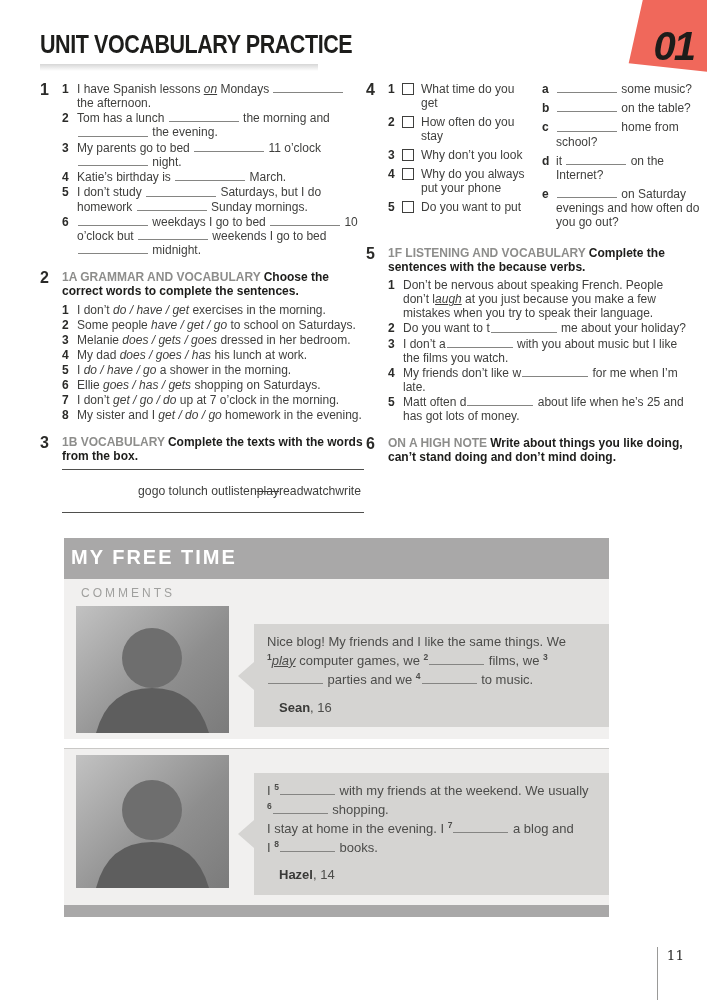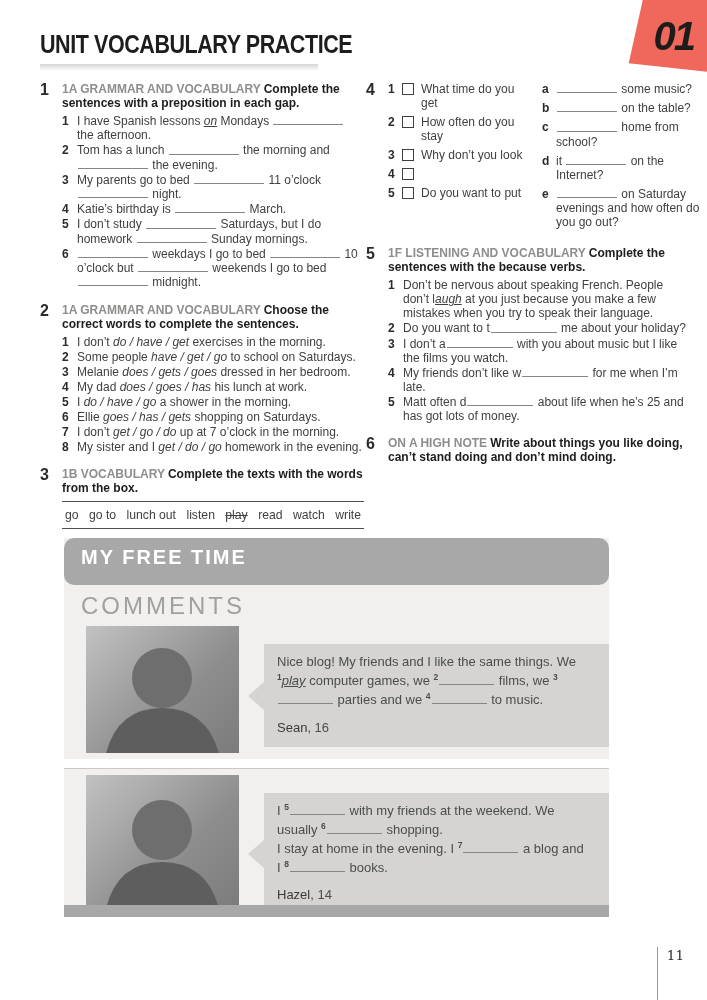--- a/index.html
+++ b/index.html
@@ -2,21 +2,21 @@
 <html><head>
 <meta charset="utf-8">
 <style>
   html,body{margin:0;padding:0;background:#ffffff;}
   .page{position:relative;width:707px;height:1000px;background:#ffffff;overflow:hidden;
         font-family:"Liberation Sans",sans-serif;color:#3f3f3d;}
 
   
   .tab01{position:absolute;top:0;right:0;width:88px;height:78px;background:#f0685b;
          clip-path:polygon(27% 0,100% 0,100% 92%,11% 81%);}
-  .tab01 .num{position:absolute;top:14px;right:13px;font-size:40px;font-weight:bold;
+  .tab01 .num{position:absolute;top:24px;right:13px;font-size:40px;font-weight:bold;
               font-style:italic;color:#1c1c1a;letter-spacing:-2px;}
 
   
   .main-title{position:absolute;left:40px;top:30px;margin:0;font-size:25px;font-weight:800;
               color:#1d1d1b;letter-spacing:-.5px;transform:scaleX(.86);transform-origin:left;white-space:nowrap;}
   .title-shadow{position:absolute;left:40px;top:64px;width:278px;height:7px;
                 background:linear-gradient(to bottom,rgba(0,0,0,.16),rgba(0,0,0,0));}
 
   
   .col{position:absolute;top:82px;width:324px;font-size:12px;line-height:1.17;}
@@ -29,52 +29,52 @@
   .exlabel{color:#8d8d8b;margin-right:3px;}
   .item{display:grid;grid-template-columns:15px 1fr;margin-bottom:1px;}
   .inum{font-weight:bold;color:#2b2b29;}
   .gap{display:inline-block;width:70px;border-bottom:1px solid #858583;height:.85em;
        vertical-align:baseline;margin:0 1px;}
   em{font-style:italic;}
   .ans{font-style:italic;text-decoration:underline;}
   sup{font-size:8.5px;font-weight:bold;line-height:0;}
 
   
-  .word-box{display:flex;justify-content:space-between;align-items:center;margin-top:6px;
-            padding:6px 3px;border-top:1.5px solid #4f4f4d;border-bottom:1.5px solid #4f4f4d;
+  .word-box{display:flex;justify-content:flex-end;align-items:center;margin-top:6px;
+            padding:14px 3px;border-top:1.5px solid #4f4f4d;border-bottom:1.5px solid #4f4f4d;
             font-size:12.2px;color:#3f3f3d;}
 
   
   .match{display:flex;gap:8px;}
   .match-left{width:146px;}
   .match-right{width:166px;}
   .m-item{display:grid;grid-template-columns:14px 19px 1fr;margin-bottom:5px;}
   .cb{width:10px;height:10px;border:1.3px solid #3f3f3d;background:#fff;margin-top:1px;}
   .r-item{display:grid;grid-template-columns:14px 1fr;margin-bottom:5px;}
   .lnum{font-weight:bold;color:#2b2b29;}
 
   
   .blog{position:absolute;left:64px;top:538px;width:545px;height:379px;background:#f1f0ef;}
-  .blog-header{height:47px;background:#a9a8a8;color:#ffffff;font-size:20px;font-weight:bold;
-               letter-spacing:2px;line-height:39px;padding-left:17px;border-radius:10px;}
-  .comments-label{margin:7px 0 6px 17px;font-size:24px;color:#a0a09e;letter-spacing:3px;}
-  .comment-row{display:flex;align-items:flex-start;padding-left:22px;}
+  .blog-header{height:41px;background:#a9a8a8;color:#ffffff;font-size:20px;font-weight:bold;
+               letter-spacing:2px;line-height:39px;padding-left:7px;}
+  .comments-label{margin:7px 0 6px 17px;font-size:12px;color:#a0a09e;letter-spacing:3px;}
+  .comment-row{display:flex;align-items:flex-start;padding-left:12px;}
   .photo{flex:none;width:153px;height:127px;background:linear-gradient(135deg,#c2c2c2,#8e8e8e 60%,#7b7b7b);
          position:relative;overflow:hidden;}
   .photo.tall{height:133px;}
   .photo svg{position:absolute;bottom:0;left:0;}
   .bubble{position:relative;margin-left:25px;margin-top:18px;width:331px;background:#d5d4d2;
           padding:9px 13px 10px 13px;font-size:13px;line-height:1.45;color:#4c4c4a;}
   .bubble .arrow{position:absolute;left:-16px;top:50%;transform:translateY(-50%);width:0;height:0;
           border-top:14px solid transparent;border-bottom:14px solid transparent;
           border-right:16px solid #d5d4d2;}
   .bubble .gap{width:55px;border-bottom-color:#77777
 5;}
   .author{margin:9px 0 0 0;}
-  .author b{font-weight:normal;color:#3a3a38;}
+  .author b{font-weight:bold;color:#3a3a38;margin-left:12px;}
   .separator{height:9px;background:#ffffff;border-bottom:1px solid #c9c8c6;margin:6px 0;}
   .blog-bottom-bar{position:absolute;left:0;bottom:0;width:100%;height:12px;background:#a9a8a8;}
 
   
   .footer-rule{position:absolute;left:657px;top:947px;width:1px;height:53px;background:#9a9a98;}
   .page-number{position:absolute;right:23px;top:947px;font-family:"DejaVu Serif",serif;
                font-size:13.5px;color:#2e2e2c;}
 </style>
 </head>
 <body>
@@ -86,21 +86,20 @@
   </div>
 
   <h1 class="main-title">UNIT VOCABULARY PRACTICE</h1>
   <div class="title-shadow"></div>
 
   <div class="col col-left">
 
     <div class="exercise">
       <div class="exnum">1</div>
       <div class="excontent">
-        <p class="exhead"><span class="exlabel">1A GRAMMAR AND VOCABULARY</span><span>Complete the sentences with a preposition in each gap.</span></p>
         <div class="item">
             <span class="inum">1</span>
             <span><span>I have Spanish lessons </span><em class="ans">on</em><span> Mondays </span><span class="gap" style="width: 70px;"></span><span> the afternoon.</span></span>
           </div>
         <div class="item">
             <span class="inum">2</span>
             <span><span>Tom has a lunch </span><span class="gap" style="width: 70px;"></span><span> the morning and </span><span class="gap" style="width: 70px;"></span><span> the evening.</span></span>
           </div>
         <div class="item">
             <span class="inum">3</span>
@@ -197,20 +196,21 @@
                 <span>How often do you stay</span>
               </div>
             <div class="m-item">
                 <span class="inum">3</span>
                 <span class="cb"></span>
                 <span>Why don’t you look</span>
               </div>
             <div class="m-item">
                 <span class="inum">4</span>
                 <span class="cb"></span>
+                <span>Why do you always put your phone</span>
               </div>
             <div class="m-item">
                 <span class="inum">5</span>
                 <span class="cb"></span>
                 <span>Do you want to put</span>
               </div>
           </div>
           <div class="match-right">
             <div class="r-item">
                 <span class="lnum">a</span>

